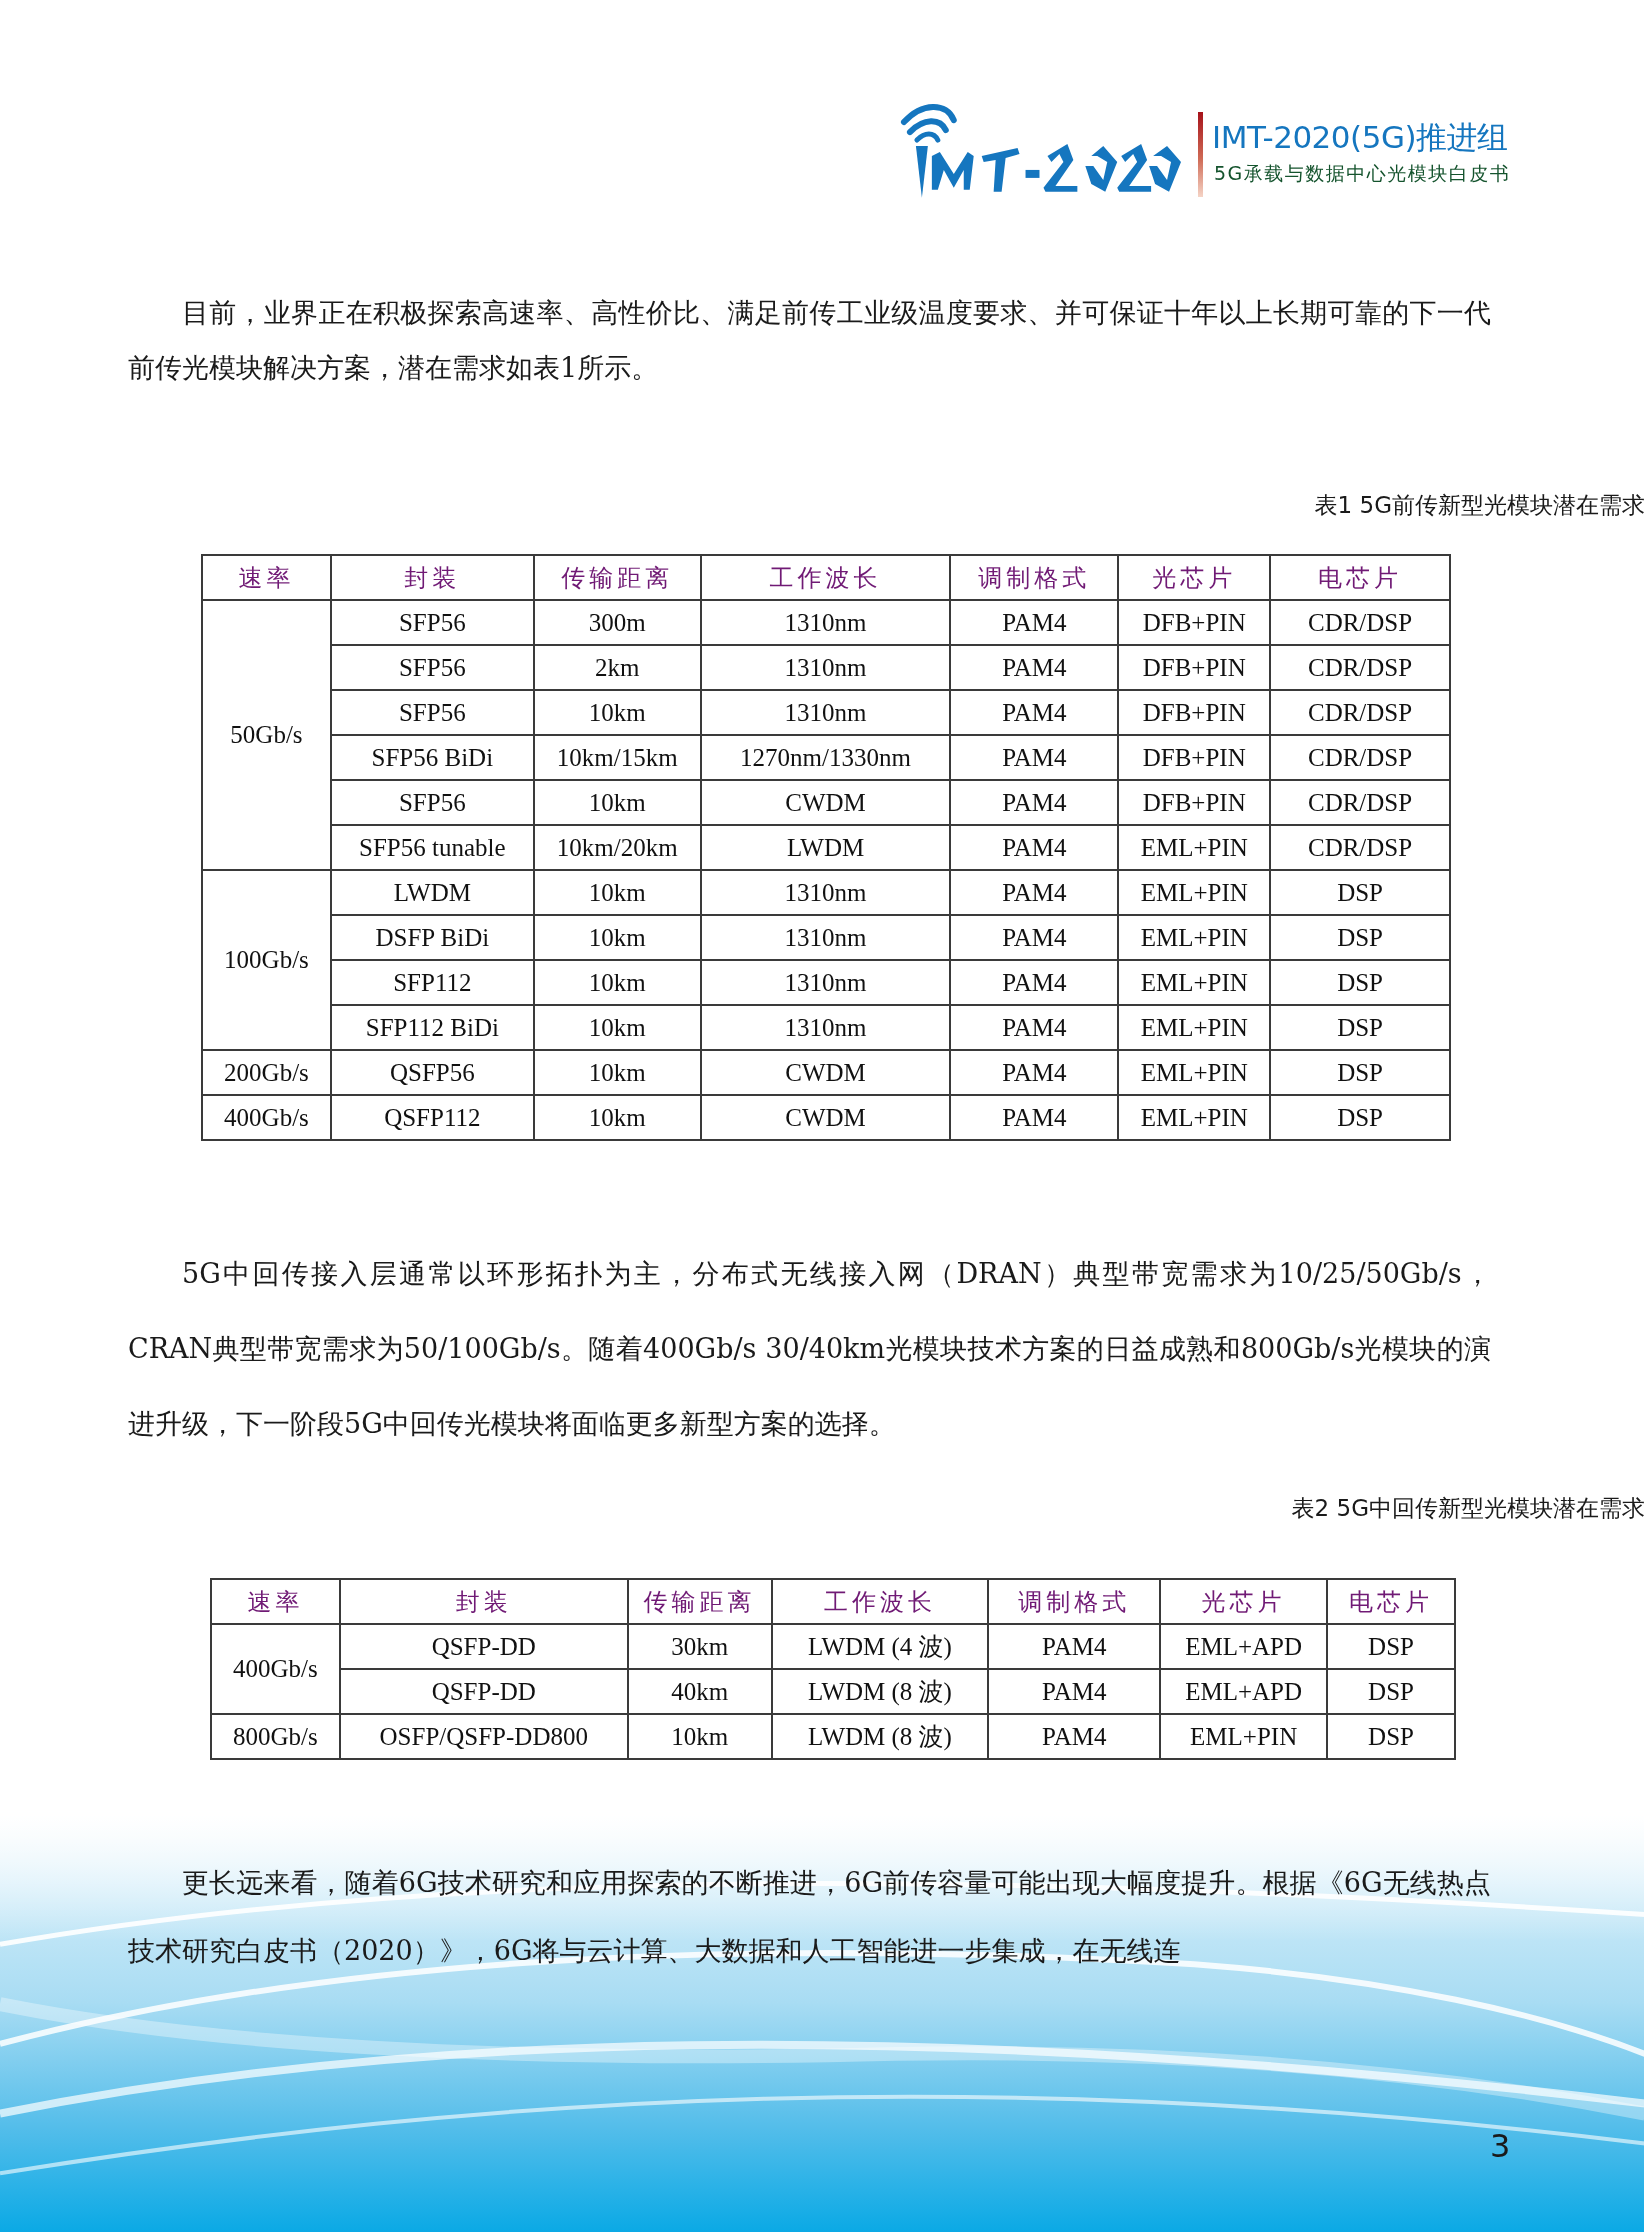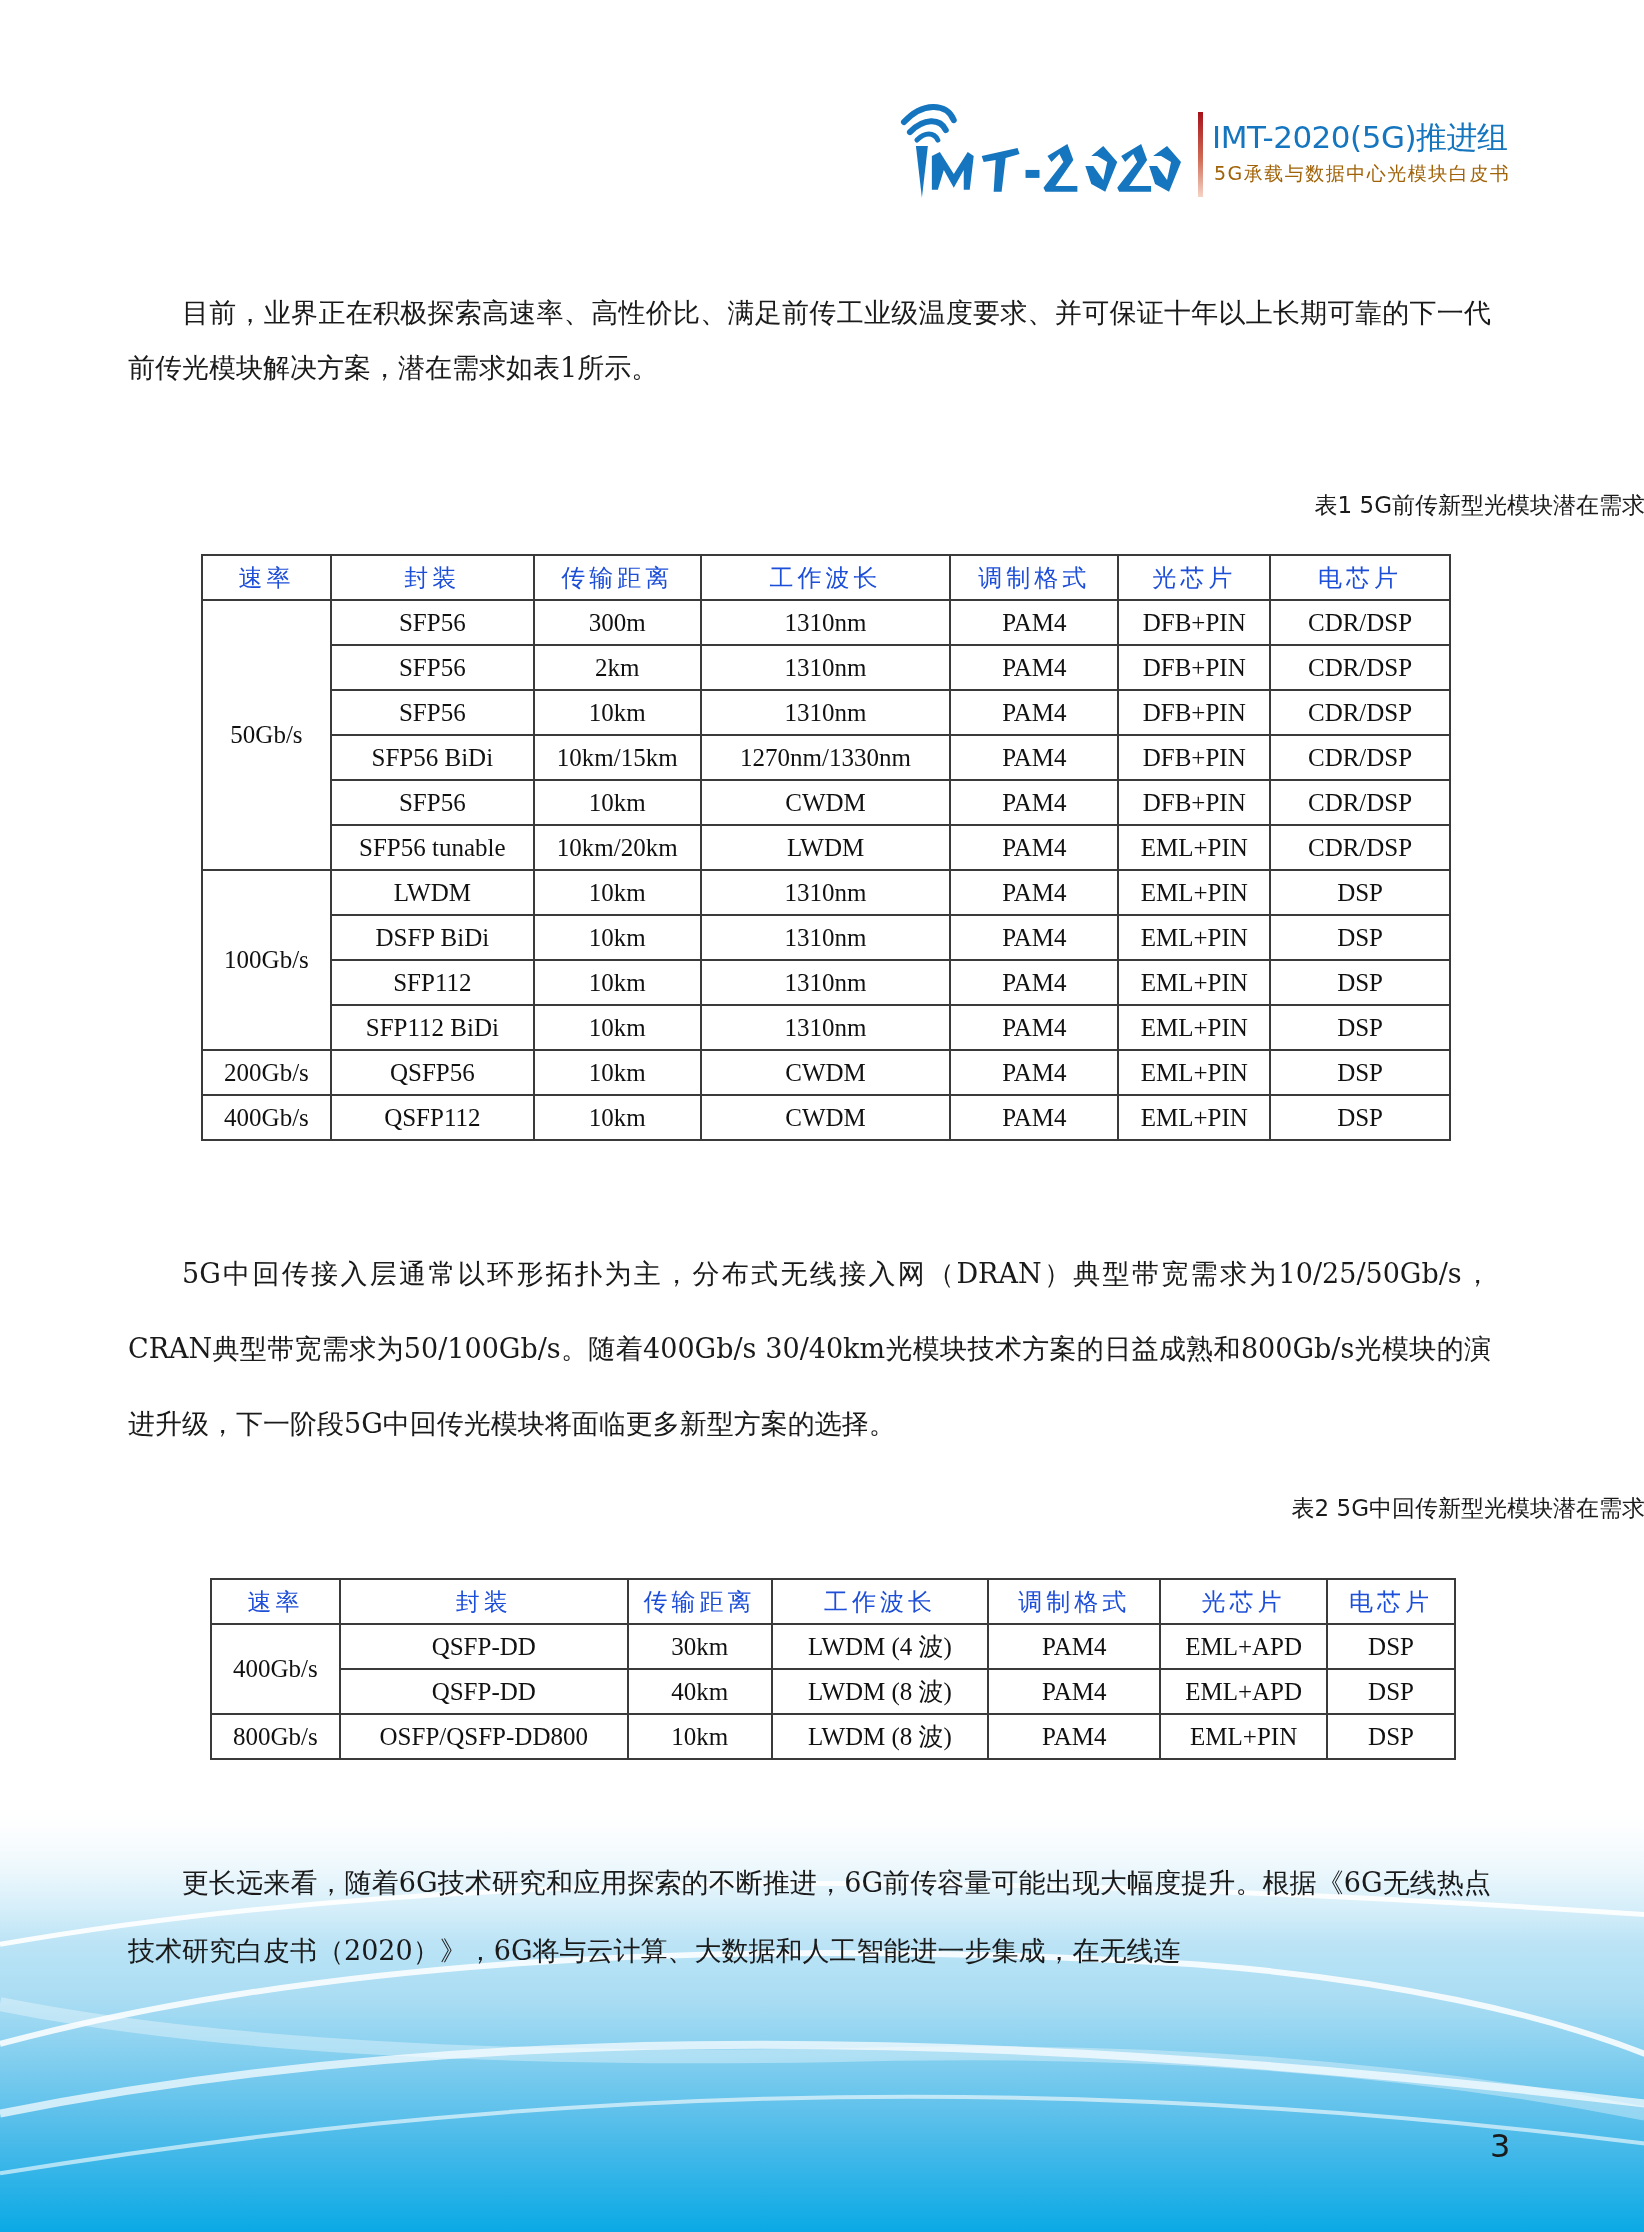--- a/index.html
+++ b/index.html
@@ -30,21 +30,21 @@
     background: linear-gradient(to bottom, #a6121a 0%, #cf6a55 55%, #f5d4c6 100%);
   }
   .org-title {
     position: absolute; left: 1212px; top: 117px;
     font-family: "DejaVu Sans", "Liberation Sans", sans-serif;
     font-size: 31px; color: #1576bf; letter-spacing: -0.5px; white-space: nowrap;
   }
   .org-subtitle {
     position: absolute; left: 1214px; top: 161px;
     font-family: "DejaVu Sans", "Liberation Sans", sans-serif;
-    font-size: 19px; color: #a16207; letter-spacing: 1.5px; white-space: nowrap;
+    font-size: 19px; color: #14532d; letter-spacing: 1.5px; white-space: nowrap;
   }
 
   
   .para {
     position: absolute; left: 128px; width: 1363px;
     font-size: 27px; line-height: 55px; color: #1a1a1a;
     text-align: justify; text-indent: 2em; z-index: 2;
   }
   .p1 { top: 285px; }
   .p2 { top: 1236px; line-height: 75px; }
@@ -61,21 +61,21 @@
 
   table.spec {
     position: absolute; border-collapse: collapse; z-index: 2; background: #fff;
     font-family: "Liberation Serif", "DejaVu Serif", serif;
     font-size: 25px; color: #111;
   }
   table.spec td, table.spec th {
     border: 2px solid #3a3a3a; text-align: center; vertical-align: middle;
     font-weight: normal; padding: 0 4px; white-space: nowrap;
   }
-  table.spec th { font-family: "DejaVu Serif", serif; font-size: 24px; letter-spacing: 4px; color: #1d4ed8; margin-top: 48px; }
+  table.spec th { font-family: "DejaVu Serif", serif; font-size: 24px; letter-spacing: 4px; color: #701a75; margin-top: 48px; }
   .t1 { left: 201px; top: 554px; width: 1250px; }
   .t1 tr { height: 45px; }
   .t2 { left: 210px; top: 1578px; width: 1246px; }
   .t2 tr { height: 45px; }
 
   .page-number {
     position: absolute; left: 1490px; top: 2127px;
     font-family: "DejaVu Sans", "Liberation Sans", sans-serif;
     font-size: 32px; color: #1a1a1a; z-index: 2;
   }

